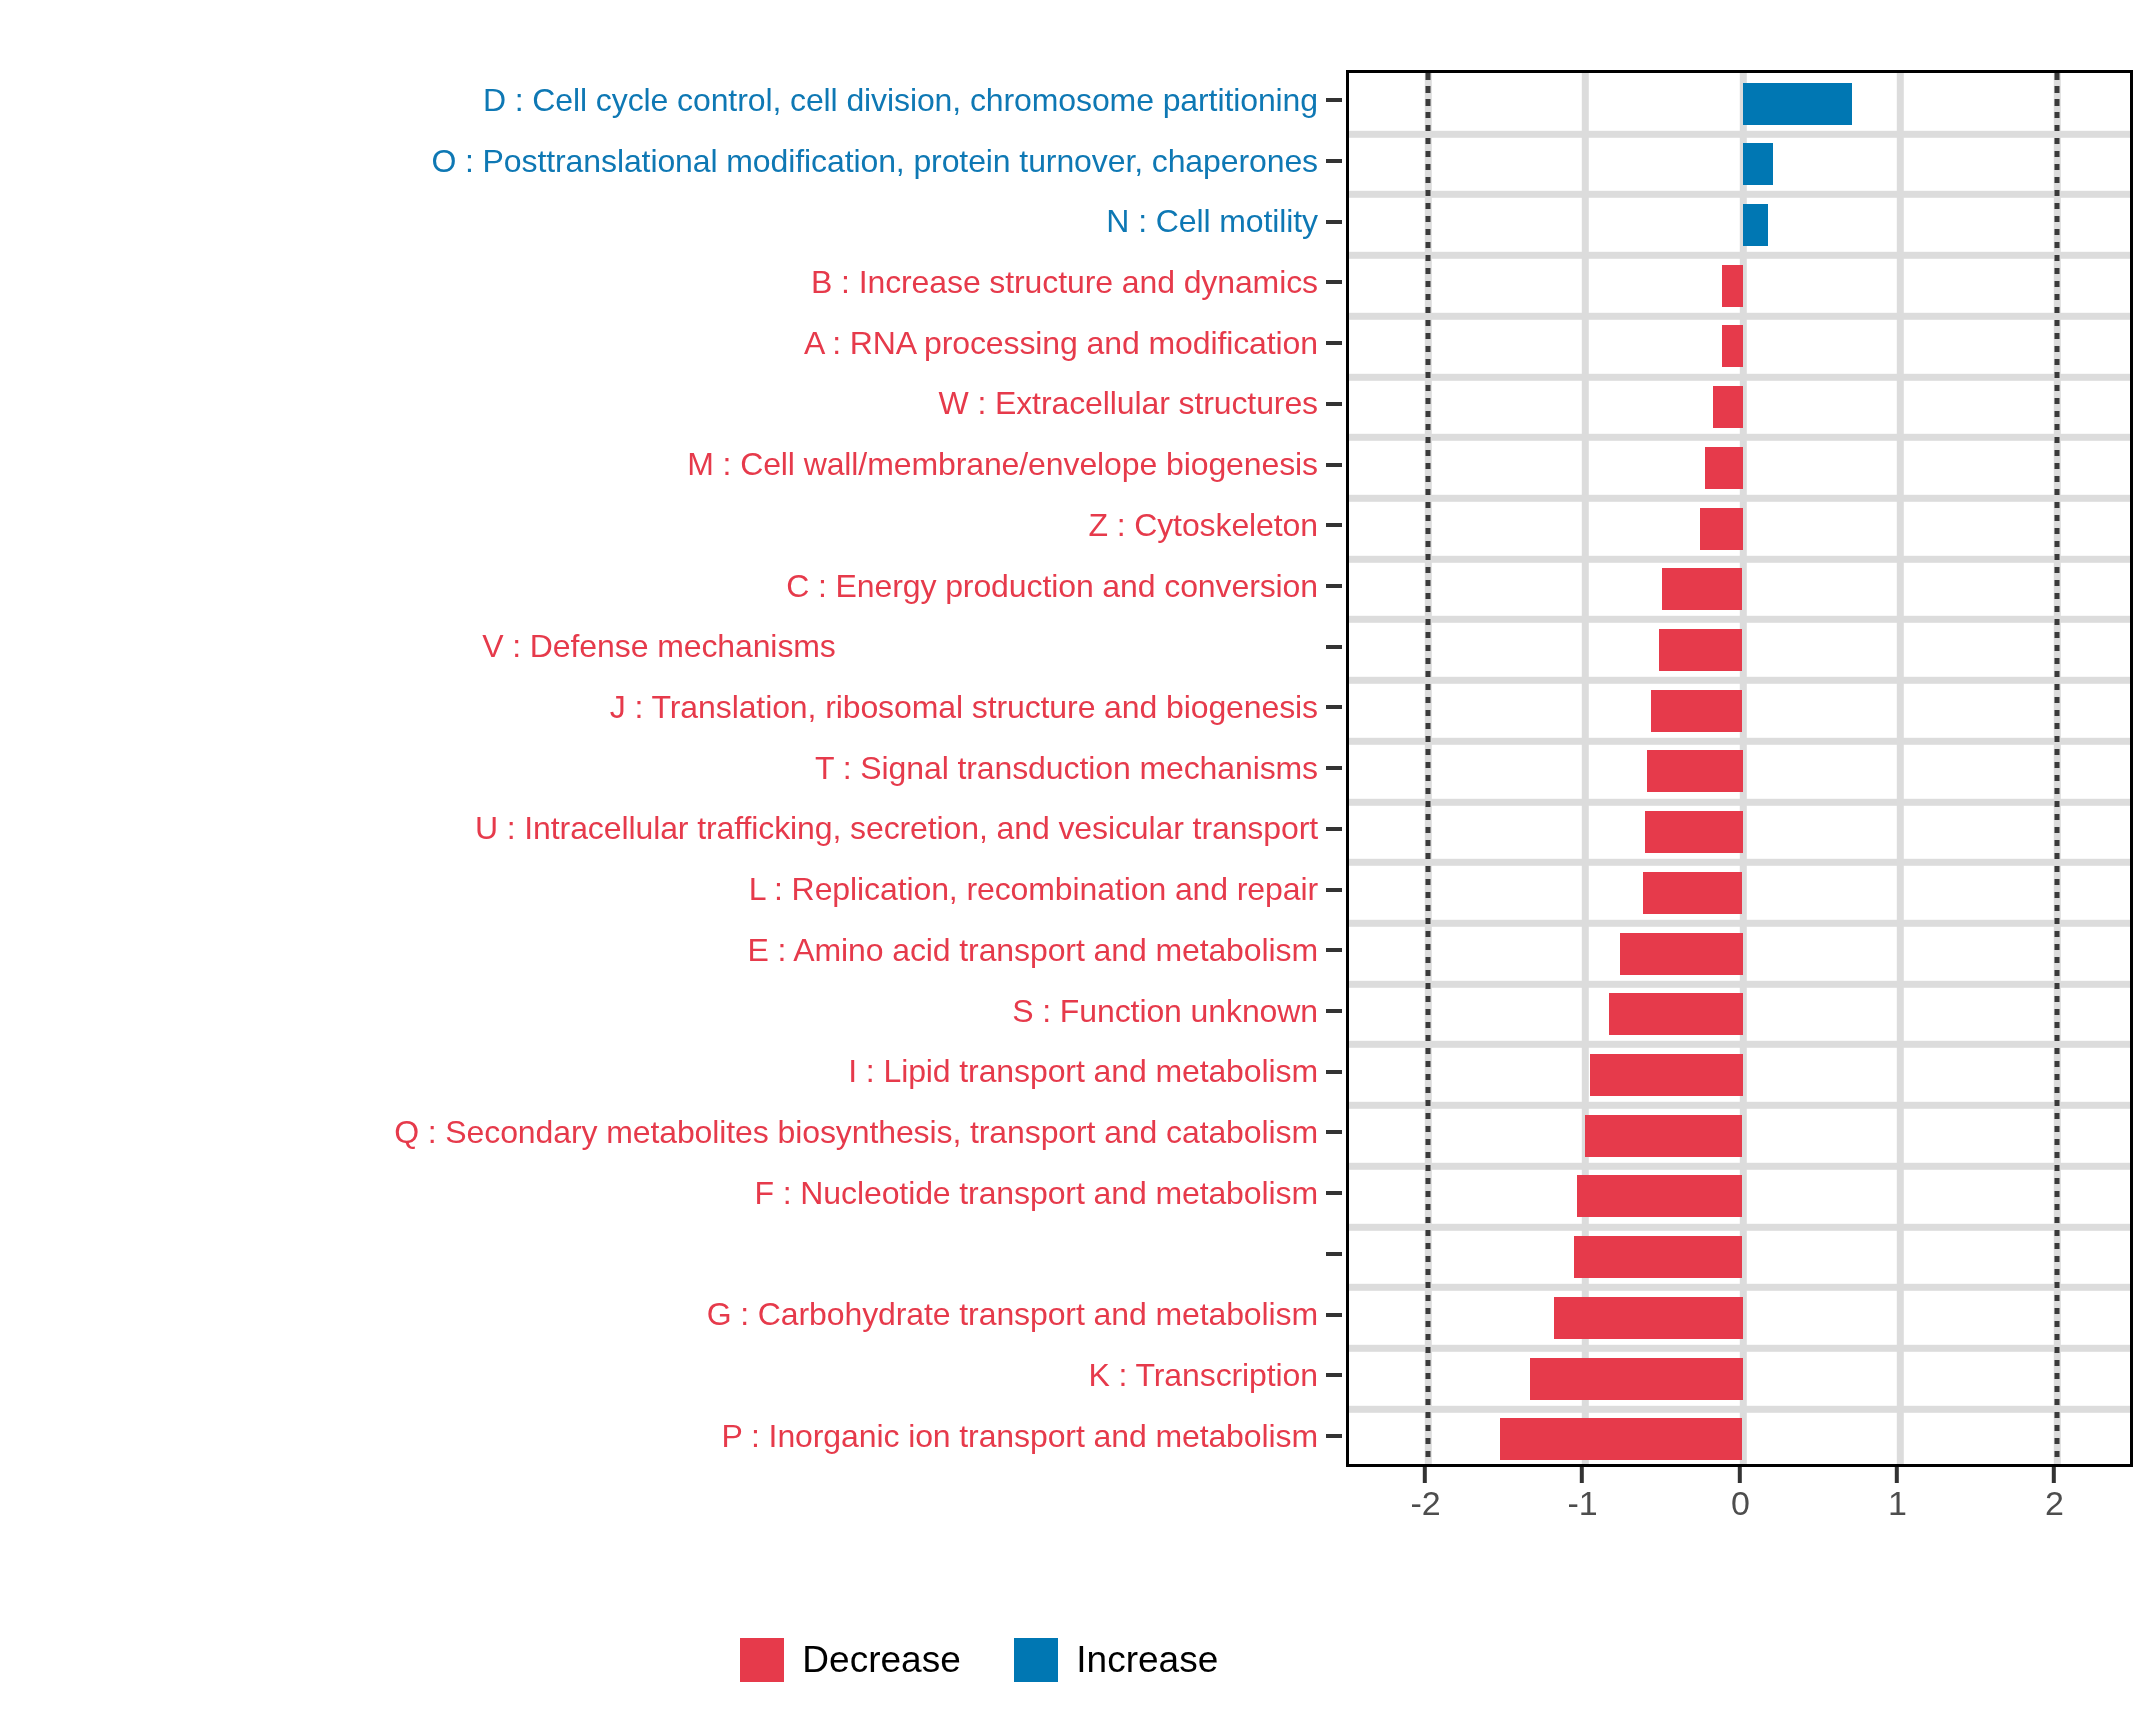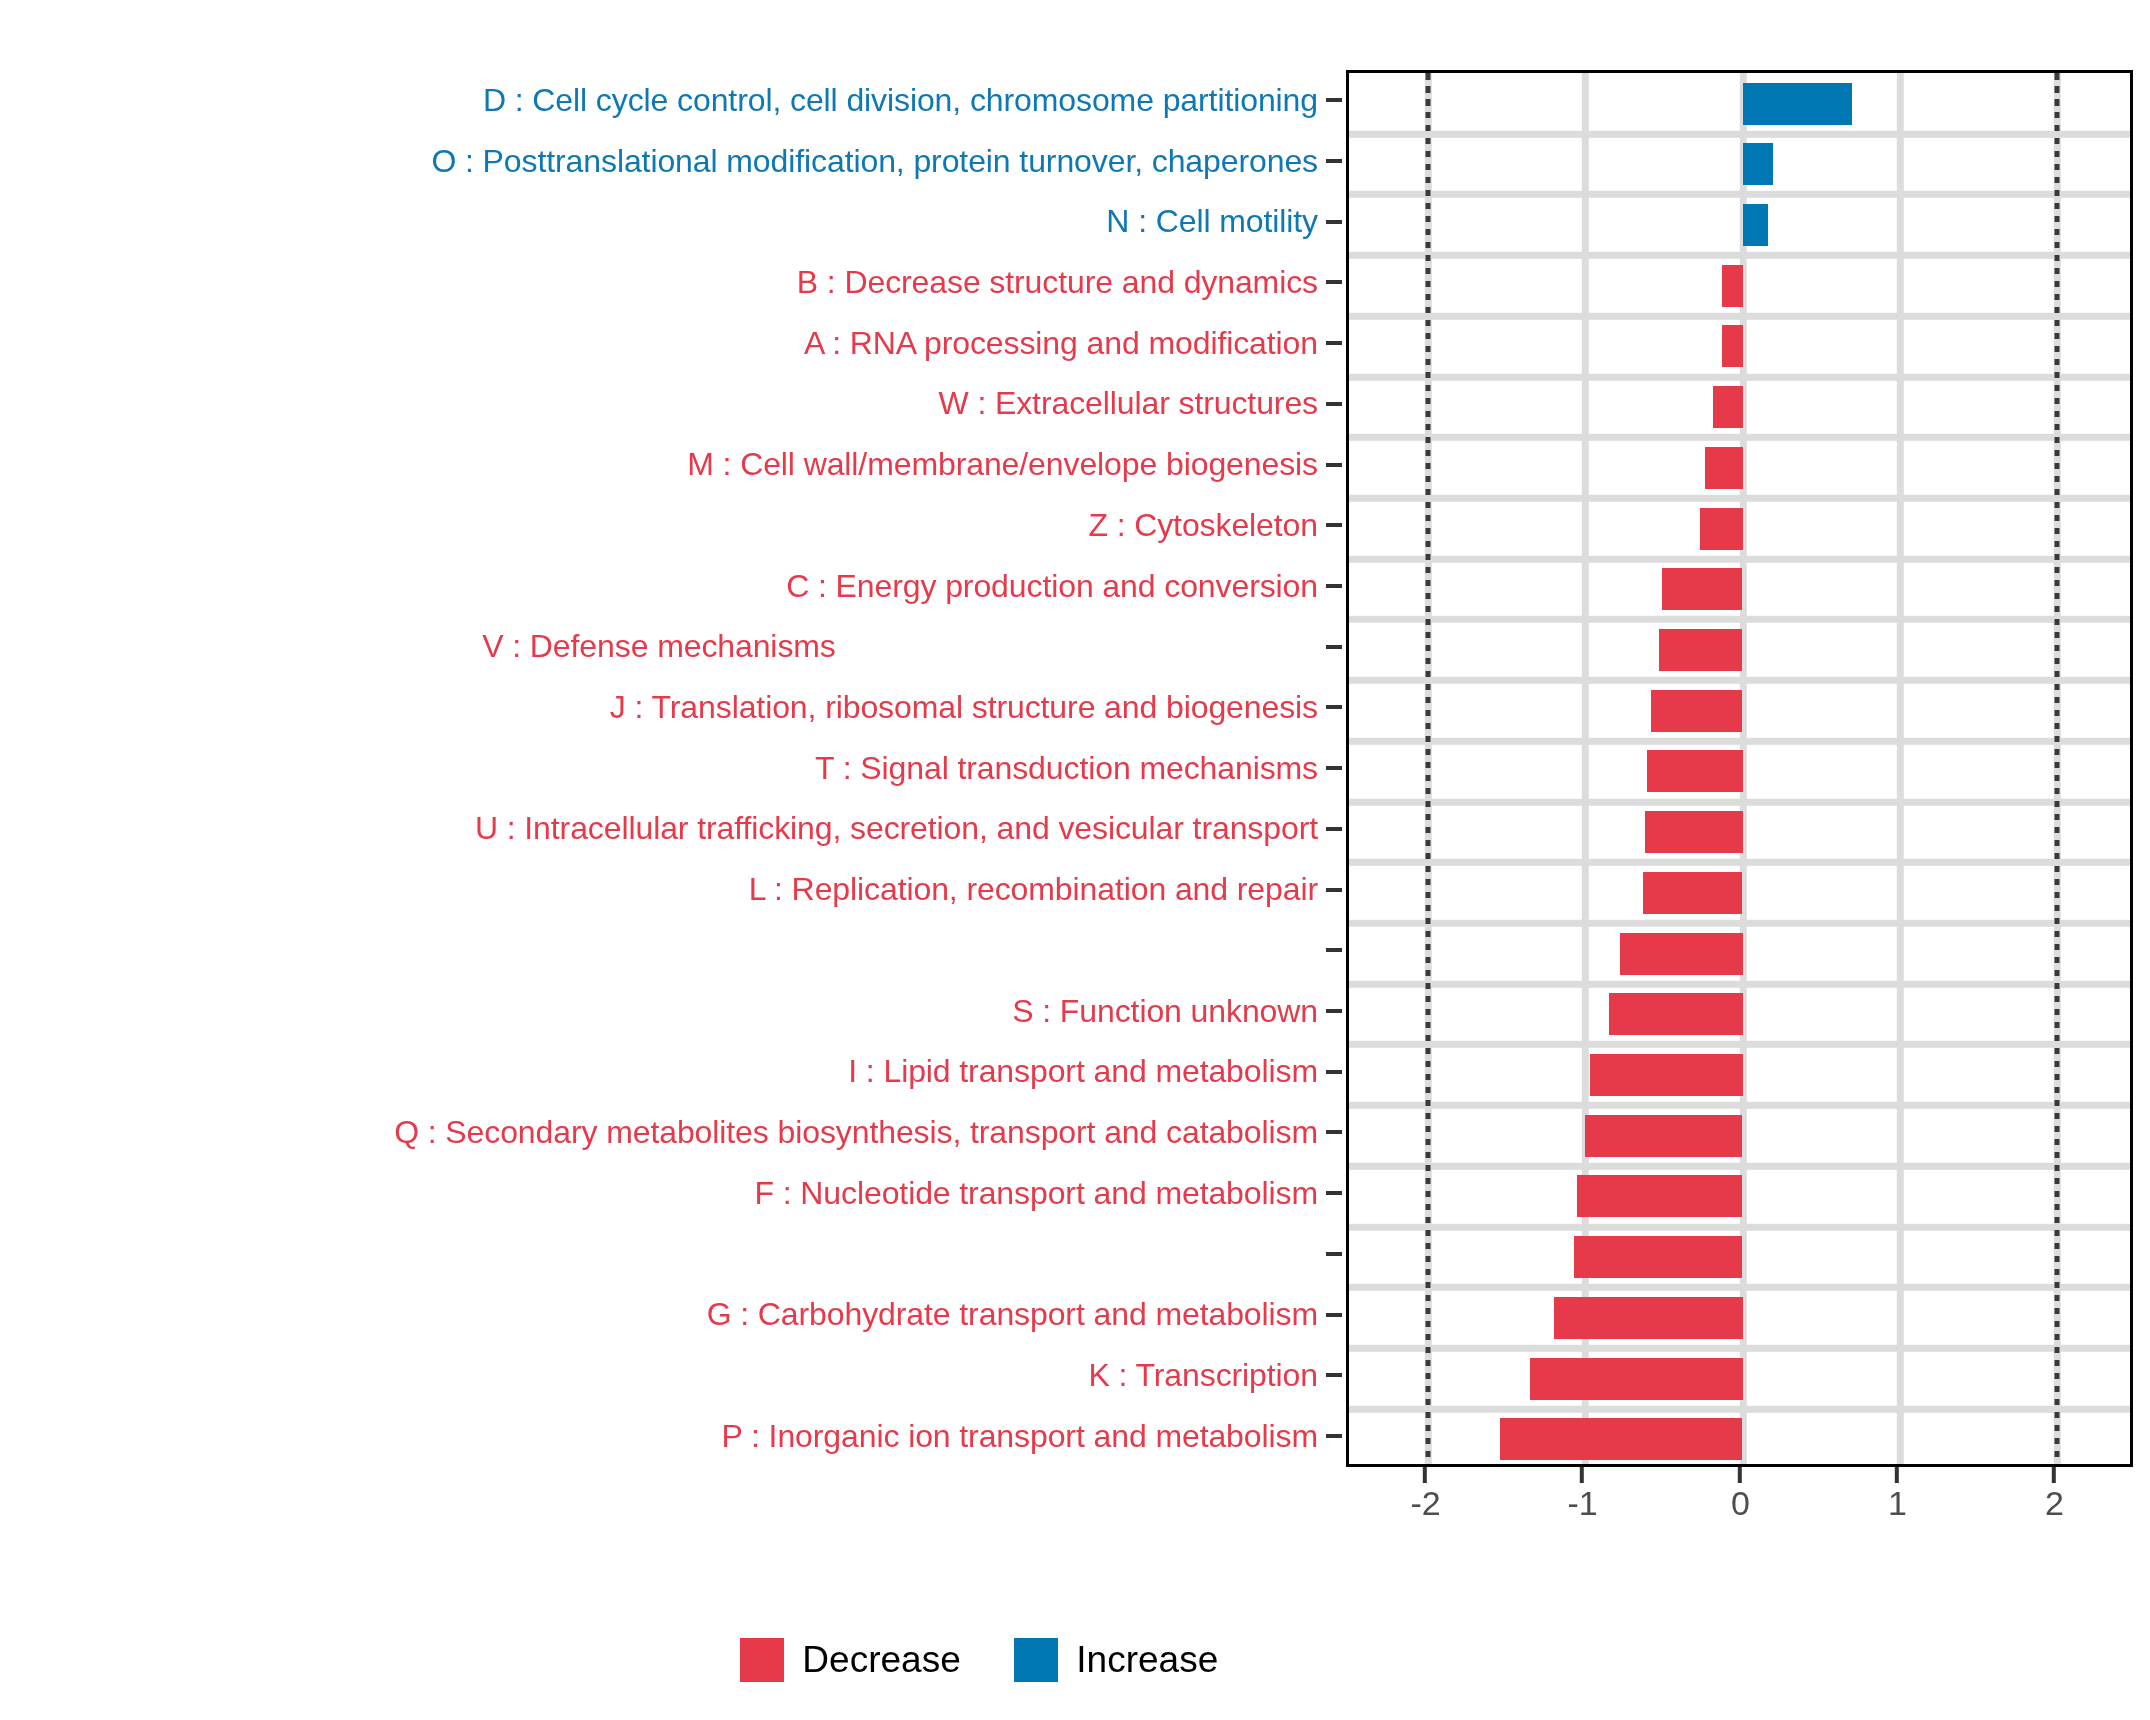--- a/index.html
+++ b/index.html
@@ -180,31 +180,32 @@
 </style>
 </head>
 <body>
 
 <div id="figure">
 
   <div id="labels">
       <div class="cat-label inc" style="top: 14px;">D : Cell cycle control, cell division, chromosome partitioning</div>
       <div class="cat-label inc" style="top: 75px;">O : Posttranslational modification, protein turnover, chaperones</div>
       <div class="cat-label inc" style="top: 135px;">N : Cell motility</div>
-      <div class="cat-label dec" style="top: 196px;">B : Decrease structure and dynamics</div>
+      <div class="cat-label dec" style="top: 196px;">B : Increase structure and dynamics</div>
       <div class="cat-label dec" style="top: 257px;">A : RNA processing and modification</div>
       <div class="cat-label dec" style="top: 317px;">W : Extracellular structures</div>
       <div class="cat-label dec" style="top: 378px;">M : Cell wall/membrane/envelope biogenesis</div>
       <div class="cat-label dec" style="top: 439px;">Z : Cytoskeleton</div>
       <div class="cat-label dec" style="top: 500px;">C : Energy production and conversion</div>
       <div class="cat-label dec" style="top: 560px; text-align: center;">V : Defense mechanisms</div>
       <div class="cat-label dec" style="top: 621px;">J : Translation, ribosomal structure and biogenesis</div>
       <div class="cat-label dec" style="top: 682px;">T : Signal transduction mechanisms</div>
       <div class="cat-label dec" style="top: 742px;">U : Intracellular trafficking, secretion, and vesicular transport</div>
       <div class="cat-label dec" style="top: 803px;">L : Replication, recombination and repair</div>
+      <div class="cat-label dec" style="top: 864px;">E : Amino acid transport and metabolism</div>
       <div class="cat-label dec" style="top: 925px;">S : Function unknown</div>
       <div class="cat-label dec" style="top: 985px;">I : Lipid transport and metabolism</div>
       <div class="cat-label dec" style="top: 1046px;">Q : Secondary metabolites biosynthesis, transport and catabolism</div>
       <div class="cat-label dec" style="top: 1107px;">F : Nucleotide transport and metabolism</div>
       <div class="cat-label dec" style="top: 1228px;">G : Carbohydrate transport and metabolism</div>
       <div class="cat-label dec" style="top: 1289px;">K : Transcription</div>
       <div class="cat-label dec" style="top: 1350px;">P : Inorganic ion transport and metabolism</div>
     </div>
 
   <div id="ticksY">

